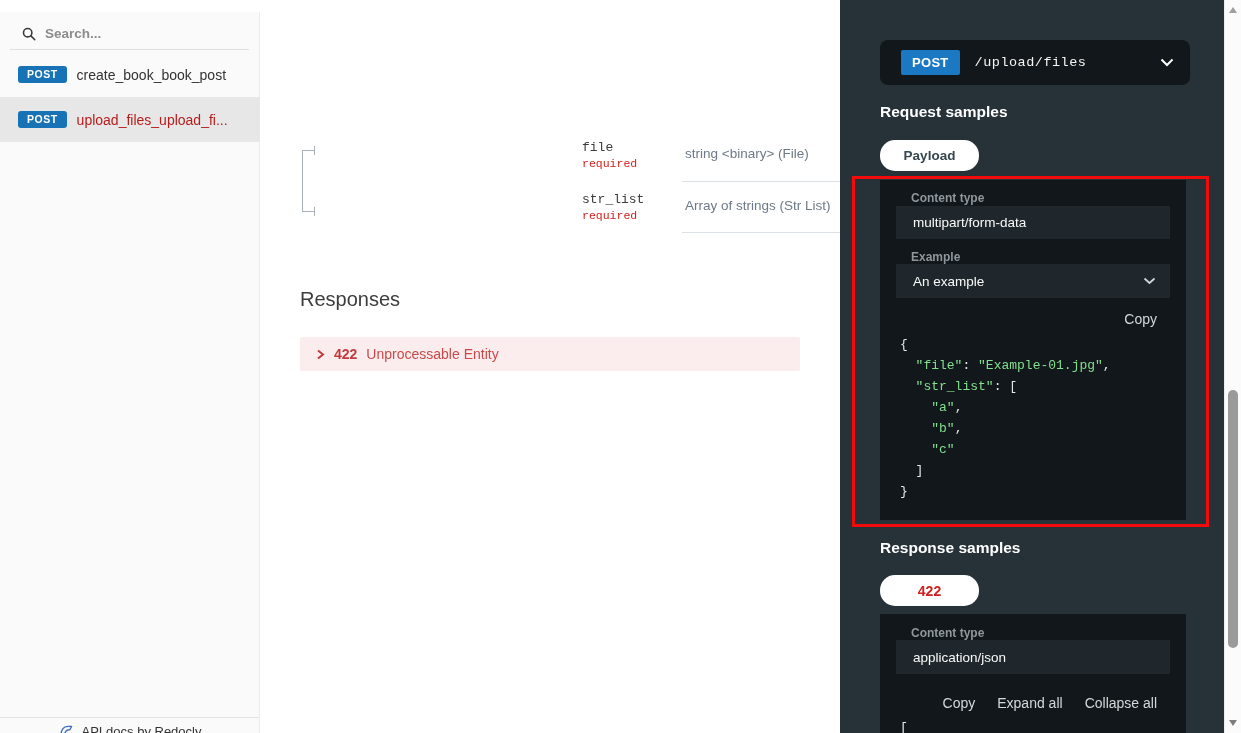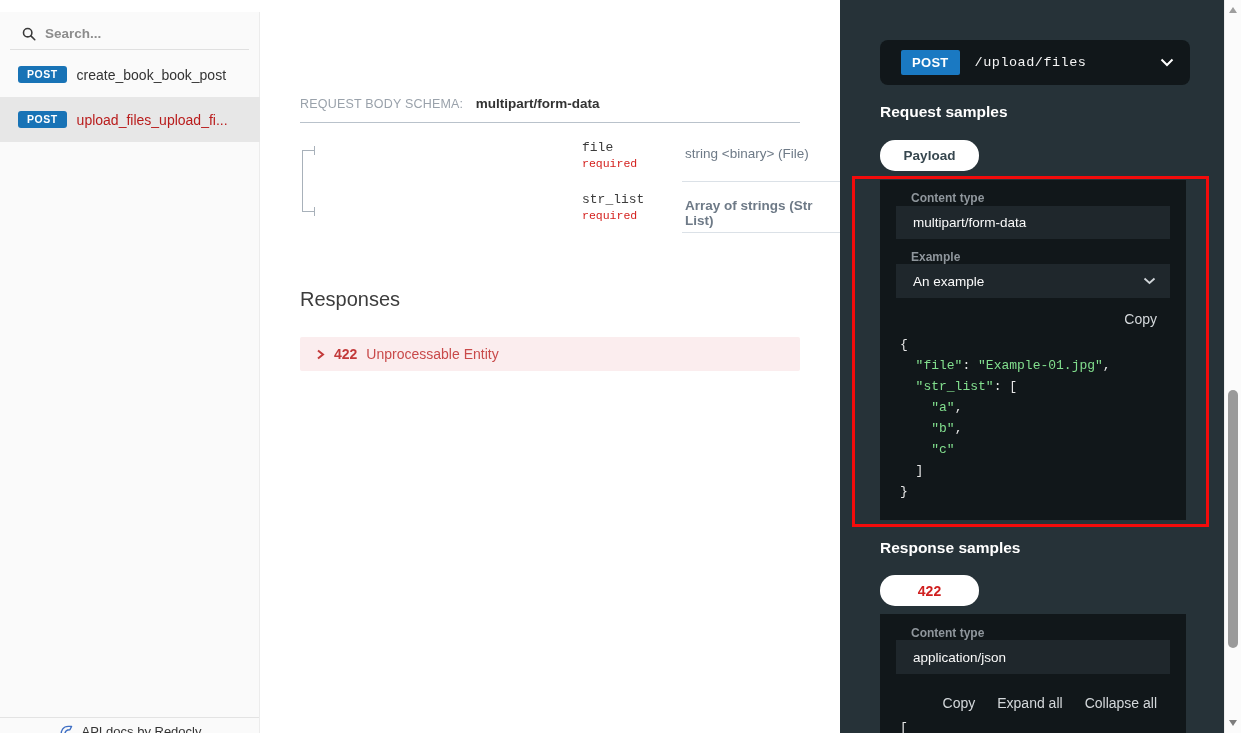--- a/index.html
+++ b/index.html
@@ -87,39 +87,35 @@
     <svg width="17" height="17" viewBox="0 0 20 20">
         <path d="M4 14 C3 9 6 4 12 4 L16 4 L14 8 C10 8 8 10 8 14 Z" fill="none" stroke="#3f6fc4" stroke-width="1.6" stroke-linejoin="round"></path>
         <path d="M5 16 L13 16 C15 16 16 15 16 13" fill="none" stroke="#3f6fc4" stroke-width="1.6" stroke-linecap="round"></path>
       </svg>
     <span>API docs by Redocly</span>
   </div>
 </div>
 
 <div id="main">
 
-  <div class="schema-row">
-    <span class="schema-label">REQUEST BODY SCHEMA:</span>
-    <span class="schema-value">multipart/form-data</span>
-  </div>
 
   <div class="tree" style="left:42px; top:150px; width:1px; height:62px;"></div>
   <div class="tree" style="left:42px; top:150px; width:12px; height:1px;"></div>
   <div class="tree" style="left:54px; top:146px; width:1px; height:9px;"></div>
   <div class="tree" style="left:42px; top:211px; width:12px; height:1px;"></div>
   <div class="tree" style="left:54px; top:207px; width:1px; height:9px;"></div>
 
   <div class="fld-name" style="top:140px;">file</div>
   <div class="fld-req" style="top:157px;">required</div>
   <div class="fld-type" style="top:146px;">string &lt;binary&gt; (File)</div>
   <div class="fld-div" style="top:181px;"></div>
 
   <div class="fld-name" style="top:192px;">str_list</div>
   <div class="fld-req" style="top:209px;">required</div>
-  <div class="fld-type" style="top:198px;font-weight:bold;">Array of strings (Str List)</div>
+  <div class="fld-type" style="top:198px;">Array of strings (Str List)</div>
   <div class="fld-div" style="top:232px;"></div>
 
   <h2 class="responses-title">Responses</h2>
 
   <div class="resp-banner">
     <svg width="9" height="11" viewBox="0 0 9 11">
         <polyline points="2,1.5 7,5.5 2,9.5" fill="none" stroke="#c33a3a" stroke-width="2"></polyline>
       </svg>
     <span class="resp-code">422</span>
     <span class="resp-label">Unprocessable Entity</span>

